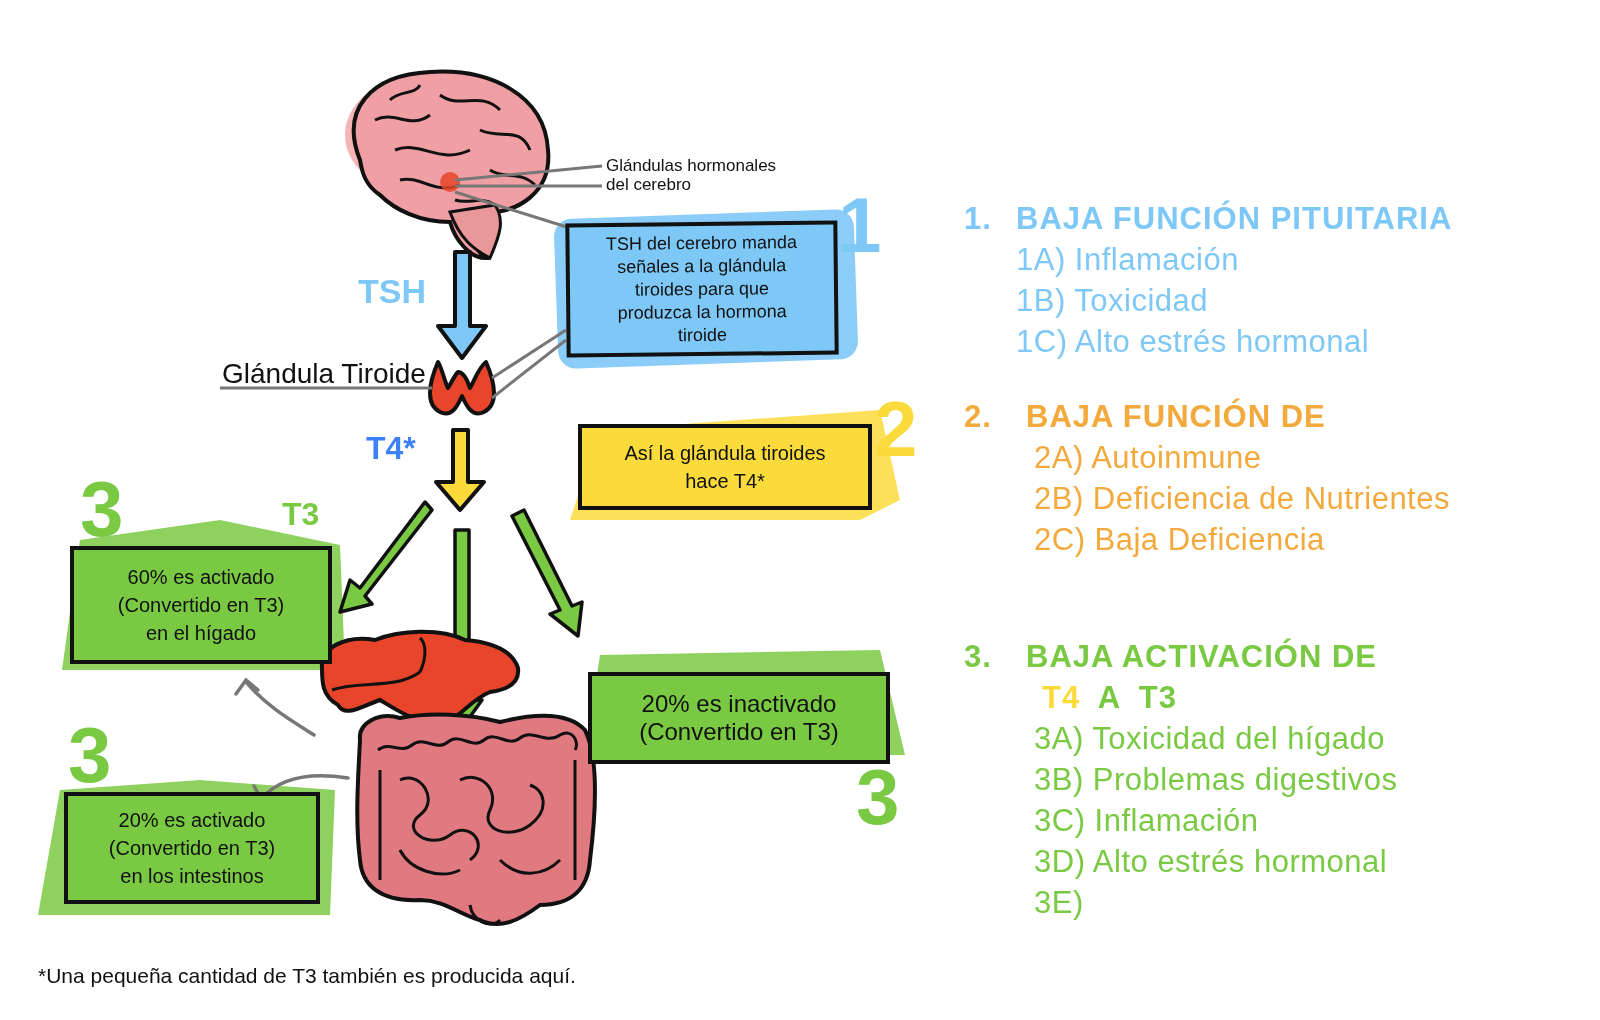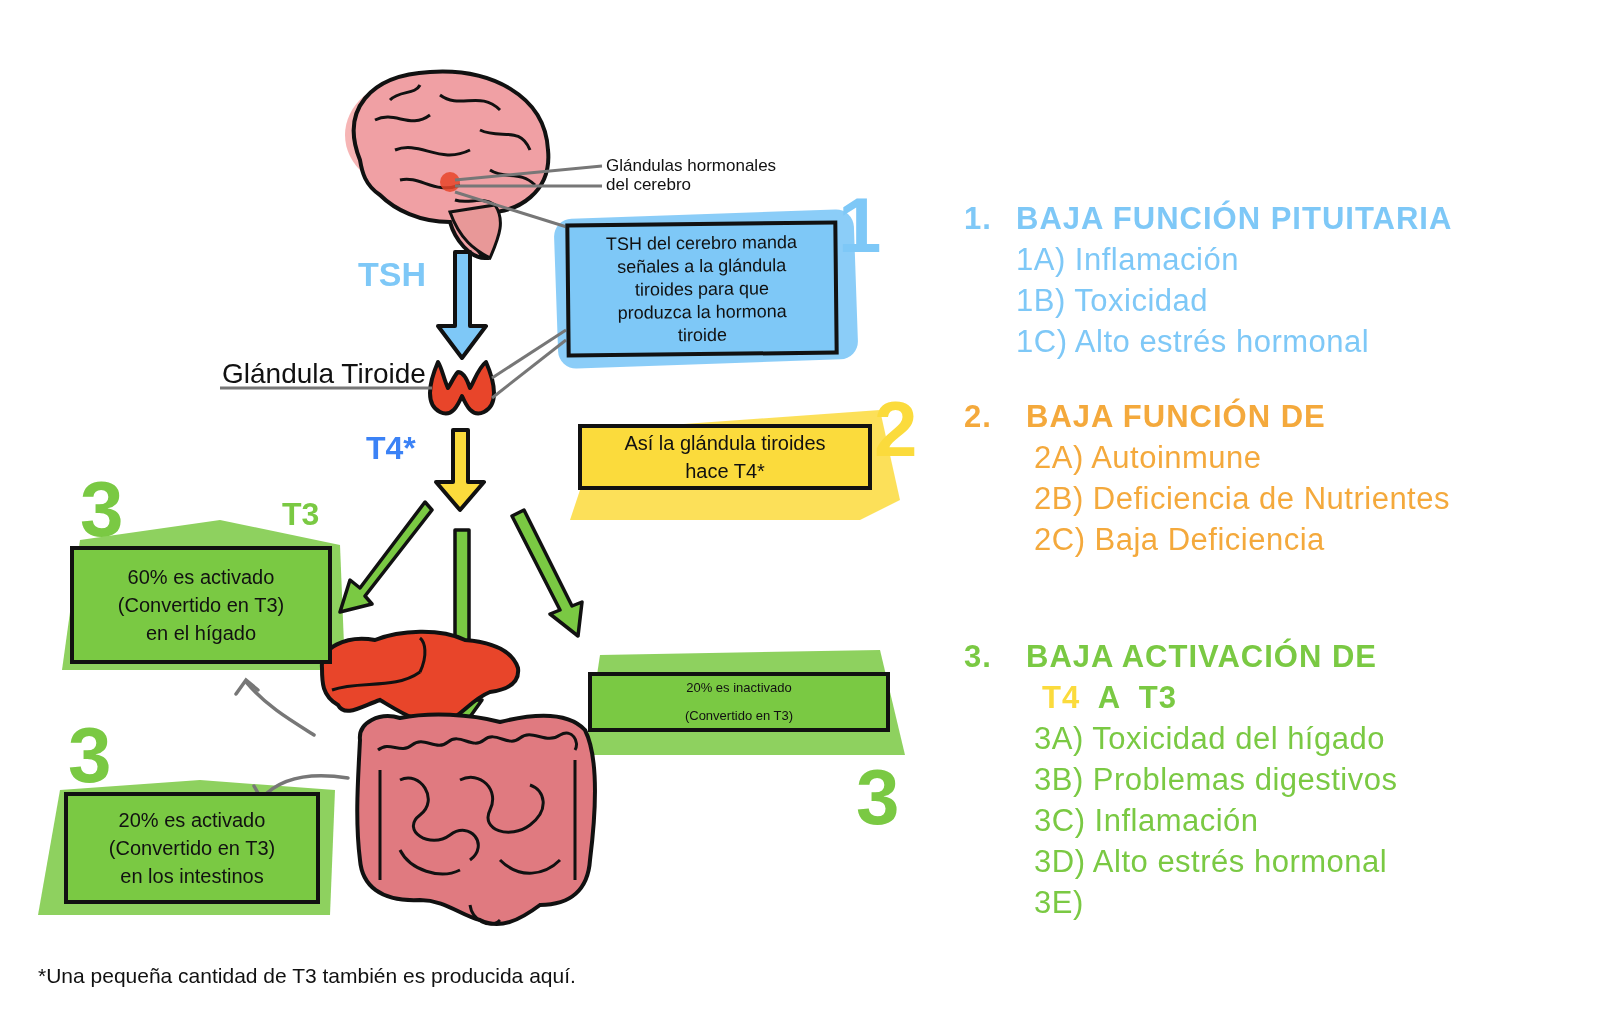--- a/index.html
+++ b/index.html
@@ -97,21 +97,21 @@
     <path d="M348 778 C310 772 280 778 262 798"></path>
     <path d="M254 786 L262 800 L276 794"></path>
   </g>
 </svg>
 
 <div class="abs" style="left:606px;top:156px;font-size:17px;line-height:19px;">
   <span style="display:block">Glándulas hormonales</span>
   <span style="display:block">del cerebro</span>
 </div>
 
-<div class="lbl" style="left:358px;top:255px;font-size:34px;color:#7ec8f7;">TSH</div>
+<div class="lbl" style="left:358px;top:272px;font-size:34px;color:#7ec8f7;">TSH</div>
 
 <div class="abs" style="left:222px;top:358px;font-size:28px;">Glándula Tiroide</div>
 
 <div class="lbl" style="left:366px;top:430px;font-size:32px;color:#3b82f6;">T4*</div>
 
 <div class="lbl" style="left:282px;top:496px;font-size:32px;color:#7ac943;">T3</div>
 
 <div class="bignum" style="left:838px;top:186px;color:#7ec8f7;">1</div>
 <div class="bignum" style="left:874px;top:390px;color:#fbdb3c;">2</div>
 <div class="bignum" style="left:80px;top:470px;color:#7ac943;">3</div>
@@ -121,36 +121,36 @@
 <div class="box blue-box" style="left:566px;top:222px;width:272px;height:134px;transform:rotate(-0.6deg);font-size:18px;line-height:23px;">
   <div>
     <span>TSH del cerebro manda</span>
     <span>señales a la glándula</span>
     <span>tiroides para que</span>
     <span>produzca la hormona</span>
     <span>tiroide</span>
   </div>
 </div>
 
-<div class="box yellow-box" style="left:578px;top:424px;width:294px;height:66px;font-size:20px;">
+<div class="box yellow-box" style="left:578px;top:424px;width:294px;height:86px;font-size:20px;">
   <div>
     <span>Así la glándula tiroides</span>
     <span>hace T4*</span>
   </div>
 </div>
 
 <div class="box green-box" style="left:70px;top:546px;width:262px;height:118px;font-size:20px;">
   <div>
     <span>60% es activado</span>
     <span>(Convertido en T3)</span>
     <span>en el hígado</span>
   </div>
 </div>
 
-<div class="box green-box" style="left:588px;top:672px;width:302px;height:60px;font-size:13px;">
+<div class="box green-box" style="left:588px;top:672px;width:302px;height:92px;font-size:24px;">
   <div>
     <span>20% es inactivado</span>
     <span>(Convertido en T3)</span>
   </div>
 </div>
 
 <div class="box green-box" style="left:64px;top:792px;width:256px;height:112px;font-size:20px;">
   <div>
     <span>20% es activado</span>
     <span>(Convertido en T3)</span>

